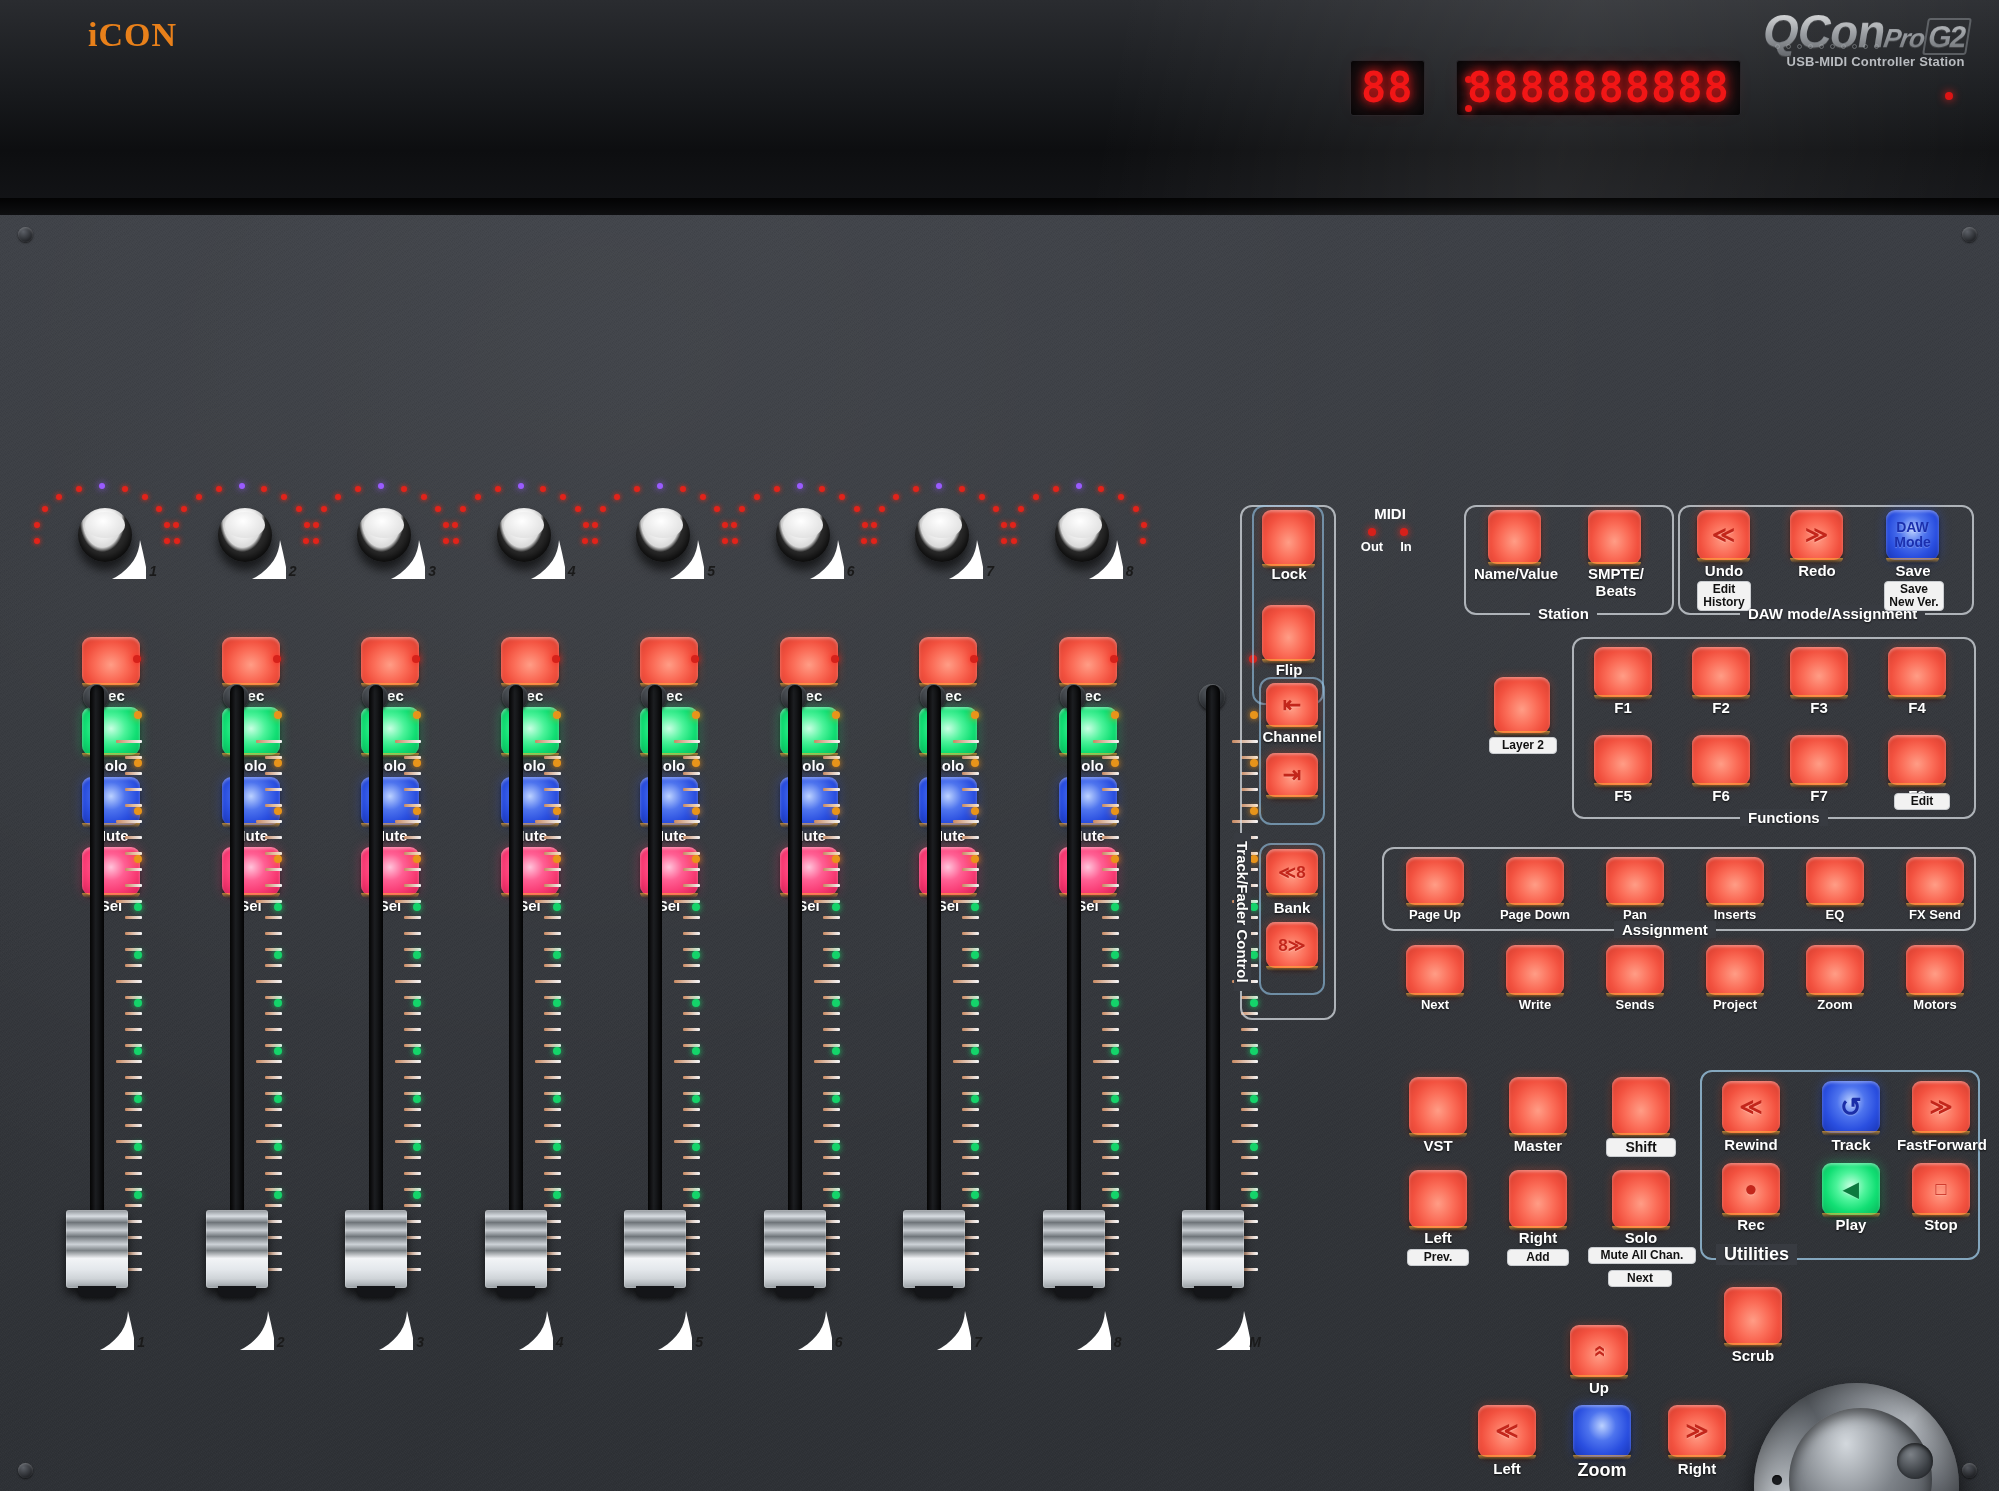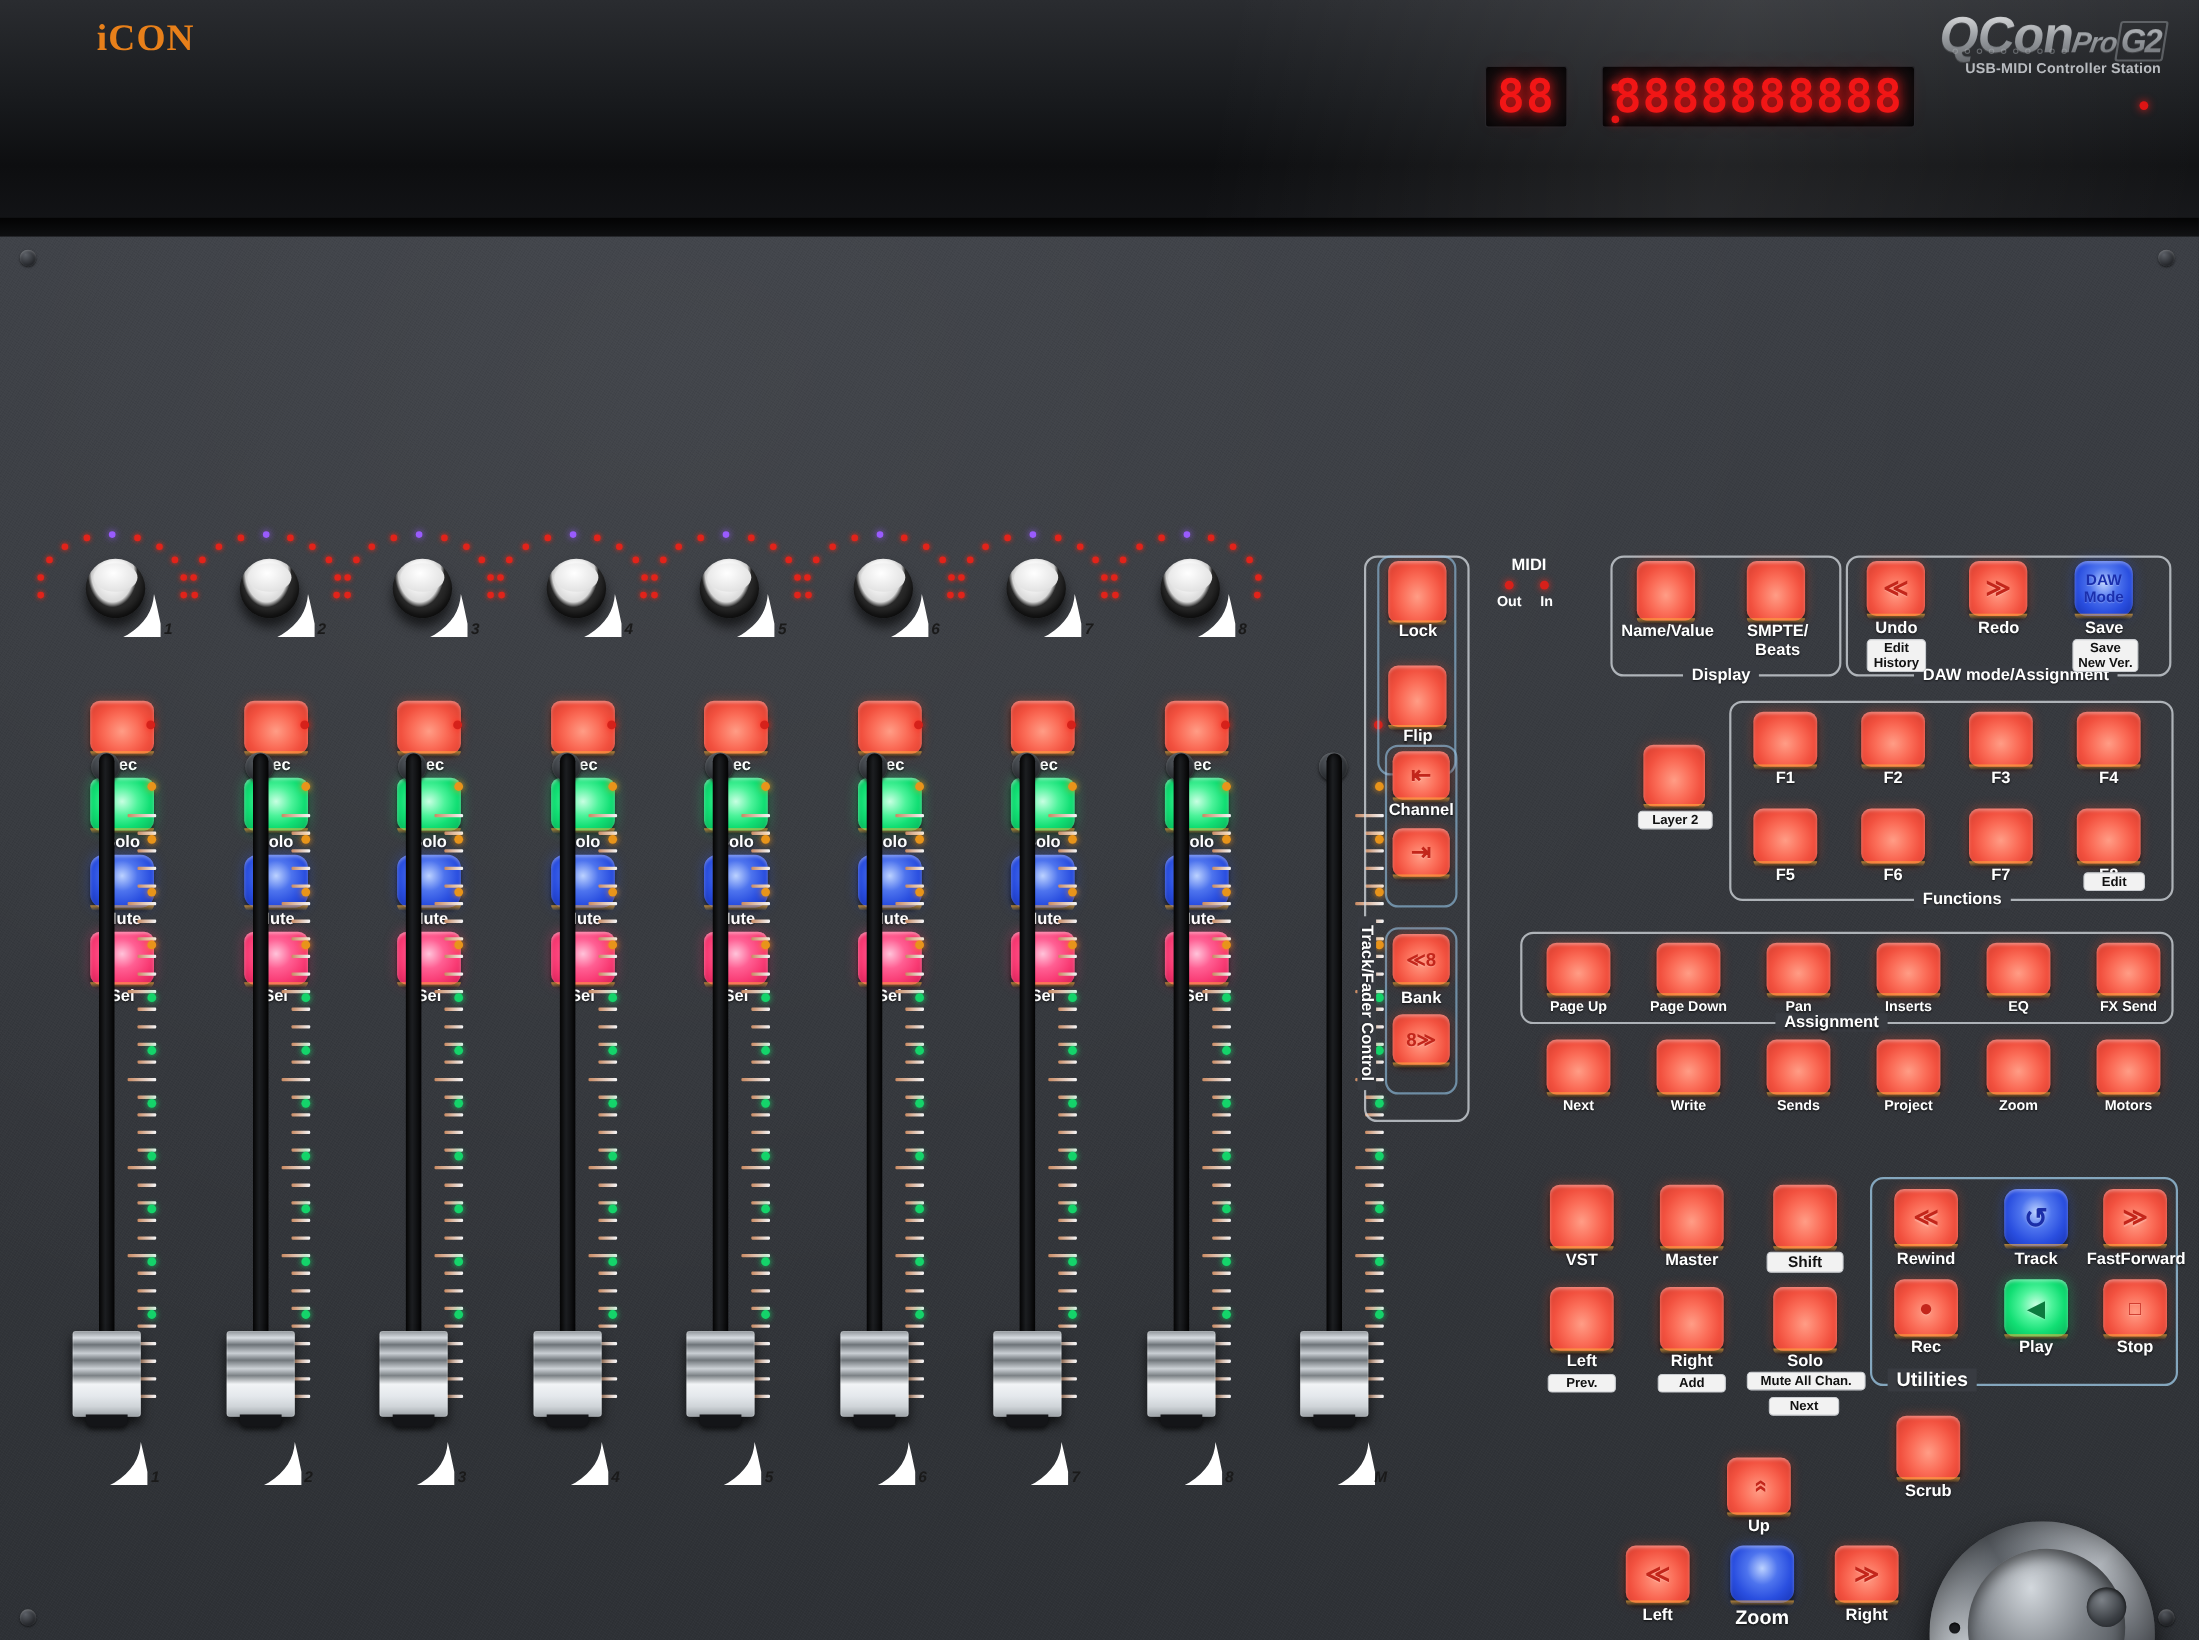--- a/index.html
+++ b/index.html
@@ -84,21 +84,21 @@
   
   .btn { position:absolute; border-radius:9px; }
   .btn-red { background:radial-gradient(ellipse at 50% 58%, #ff9d86 0%, #fb6d58 38%, #f2513f 62%, #d33a2c 100%);
              box-shadow:0 3px 4px rgba(0,0,0,.55), inset 0 2px 3px rgba(255,255,255,.35),
                         0 0 10px rgba(255,80,50,.35); }
   .btn-green{ background:radial-gradient(ellipse at 50% 45%, #c8ffe2 0%, #4cf39a 35%, #12df74 62%, #06b258 100%);
              box-shadow:0 3px 4px rgba(0,0,0,.55), inset 0 2px 3px rgba(255,255,255,.4),
                         0 0 12px rgba(30,235,120,.4); }
   .btn-blue{ background:radial-gradient(ellipse at 50% 40%, #bcd2ff 0%, #4e74ee 34%, #2a4fe0 64%, #1632b4 100%);
              box-shadow:0 3px 4px rgba(0,0,0,.55), inset 0 2px 3px rgba(255,255,255,.35),
-                        0 0 12px rgba(50,90,240,.4);border-radius:12px; }
+                        0 0 12px rgba(50,90,240,.4); }
   .btn-pink{ background:radial-gradient(ellipse at 50% 42%, #ffc3da 0%, #ff5f93 34%, #f93b74 64%, #d41d54 100%);
              box-shadow:0 3px 4px rgba(0,0,0,.55), inset 0 2px 3px rgba(255,255,255,.4),
                         0 0 12px rgba(250,60,115,.4); }
   .btn-cap{ position:absolute; left:0; right:0; bottom:-3px; height:5px; border-radius:0 0 9px 9px;
             background:linear-gradient(180deg, rgba(255,180,60,.65), rgba(255,120,20,0)); }
 
   .lbl { position:absolute; color:#fff; font-size:15px; font-weight:bold;
          text-align:center; text-shadow:0 1px 2px rgba(0,0,0,.8); white-space:nowrap;}
   .lbl.sm{ font-size:13px; }
   .subbox { position:absolute; border:1px solid #c9ccd0; border-radius:4px;
@@ -1089,21 +1089,21 @@
       <span class="btn-cap"></span>
       </div>
 
     <div class="midi-lbl" style="left:1360px;top:290px;width:60px;">MIDI</div>
     <div class="midi-led" style="left:1368px;top:313px;"></div>
     <div class="midi-led" style="left:1400px;top:313px;"></div>
     <div class="midi-lbl" style="left:1350px;top:324px;width:44px;font-size:13px;">Out</div>
     <div class="midi-lbl" style="left:1384px;top:324px;width:44px;font-size:13px;">In</div>
 
     <div class="grp" style="left:1464px;top:290px;width:210px;height:110px;"></div>
-    <div class="grp-title" style="left:1530px;top:390px;">Display</div>
+    <div class="grp-title" style="left:1530px;top:390px;">Station</div>
     <div class="btn btn-red" style="left:1488px;top:295px;width:53px;height:54px;">
         <span class="btn-cap"></span>
       </div>
     <div class="lbl" style="left:1470px;top:350px;width:92px;">Name/Value</div>
     <div class="btn btn-red" style="left:1588px;top:295px;width:53px;height:54px;">
         <span class="btn-cap"></span>
       </div>
     <div class="lbl" style="left:1573px;top:350px;width:86px;white-space:pre-line;line-height:17px;">SMPTE/
 Beats</div>
 

